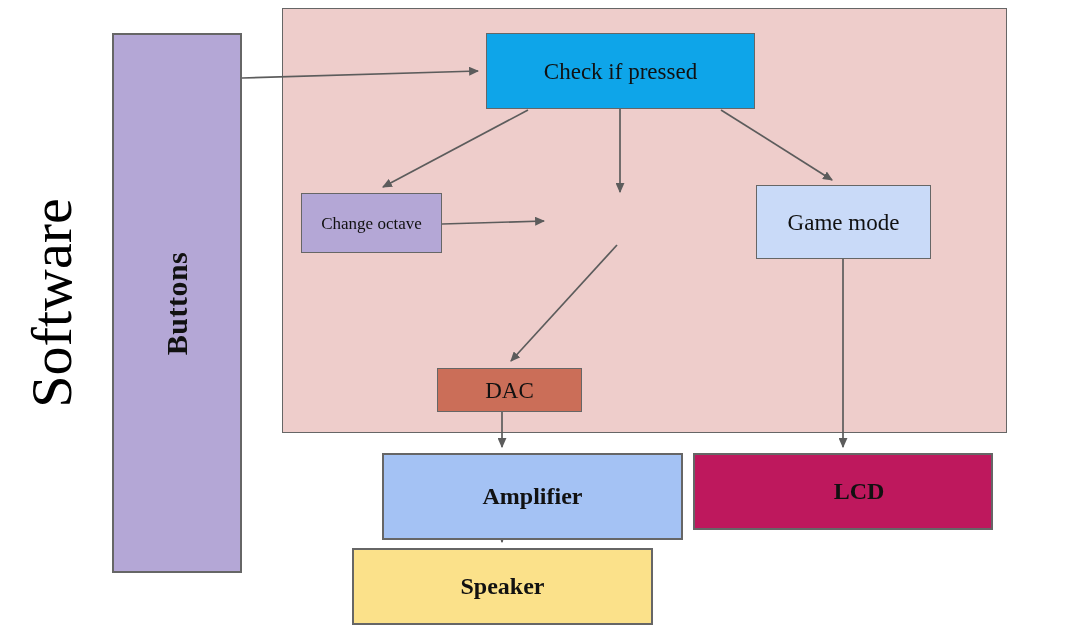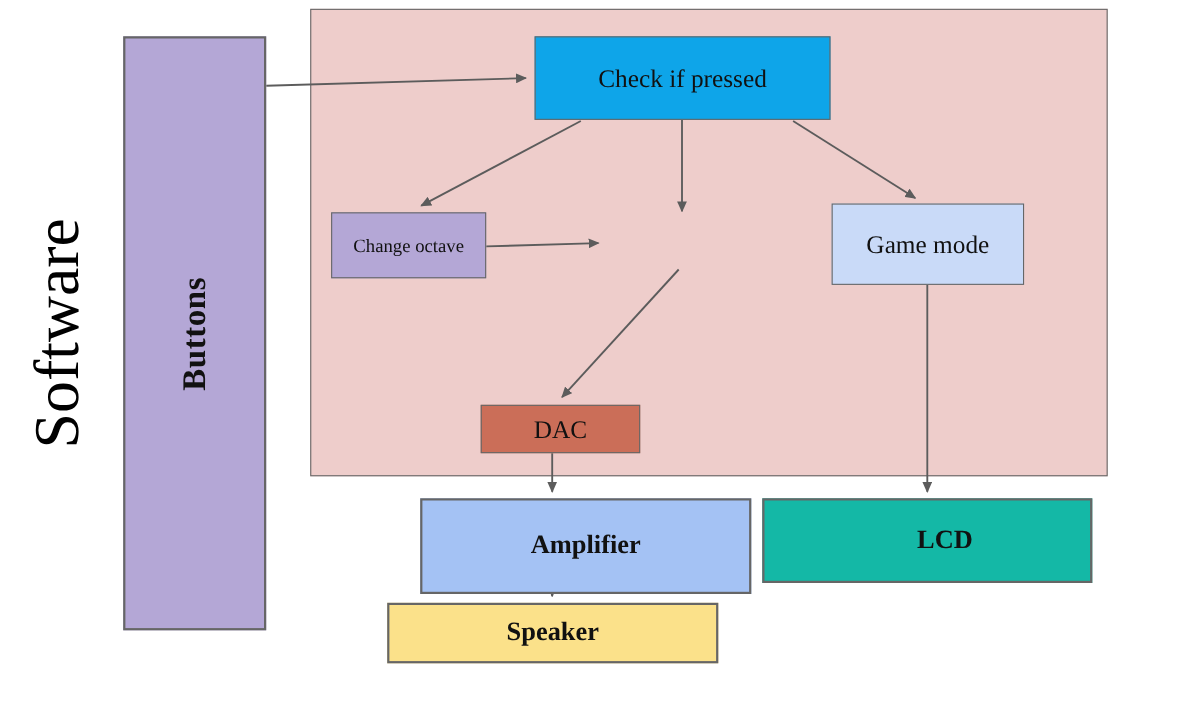--- a/index.html
+++ b/index.html
@@ -50,21 +50,21 @@
     letter-spacing: 0.5px;
   }
   .n-buttons   { left: 112px; top: 33px;  width: 130px; height: 540px; }
   .n-container { left: 282px; top: 8px;   width: 725px; height: 425px; border-width: 1.5px; }
   .n-check     { left: 486px; top: 33px;  width: 269px; height: 76px;  }
   .n-change    { left: 301px; top: 193px; width: 141px; height: 60px;  font-size: 17px; padding: 0 18px; }
   .n-tim7      { left: 551px; top: 199px; width: 138px; height: 46px;  }
   .n-game      { left: 756px; top: 185px; width: 175px; height: 74px; align-items: center;  }
   .n-dac       { left: 437px; top: 368px; width: 145px; height: 44px;  }
   .n-amp       { left: 352px; top: 453px; width: 301px; height: 87px; margin-left: 30px;  }
-  .n-speaker   { left: 352px; top: 548px; width: 301px; height: 55px;  }
+  .n-speaker   { left: 352px; top: 548px; width: 301px; height: 77px;  }
   .n-lcd       { left: 693px; top: 453px; width: 300px; height: 77px;  }
   .edges {
     position: absolute;
     left: 0; top: 0;
     width: 1084px;
     height: 640px;
     pointer-events: none;
   }
   .edges line {
     stroke: #5c5c5c;
@@ -119,17 +119,17 @@
   </div>
 
   <div class="node n-amp bold-label" style="background: rgb(164, 194, 244);">
     <span>Amplifier</span>
   </div>
 
   <div class="node n-speaker bold-label" style="background: rgb(251, 225, 138);">
     <span>Speaker</span>
   </div>
 
-  <div class="node n-lcd bold-label" style="background: #14b8a6; padding-left: 32px;">
+  <div class="node n-lcd bold-label" style="background: #be185d; padding-left: 32px;">
     <span>LCD</span>
   </div>
 
 </div>
 
 </body></html>

